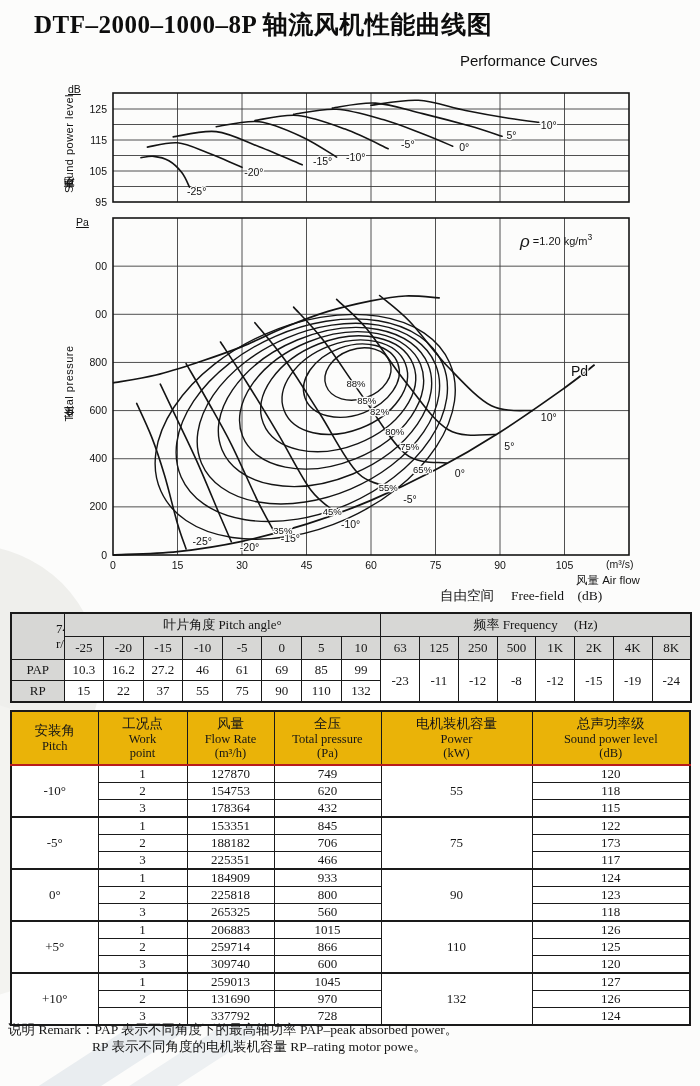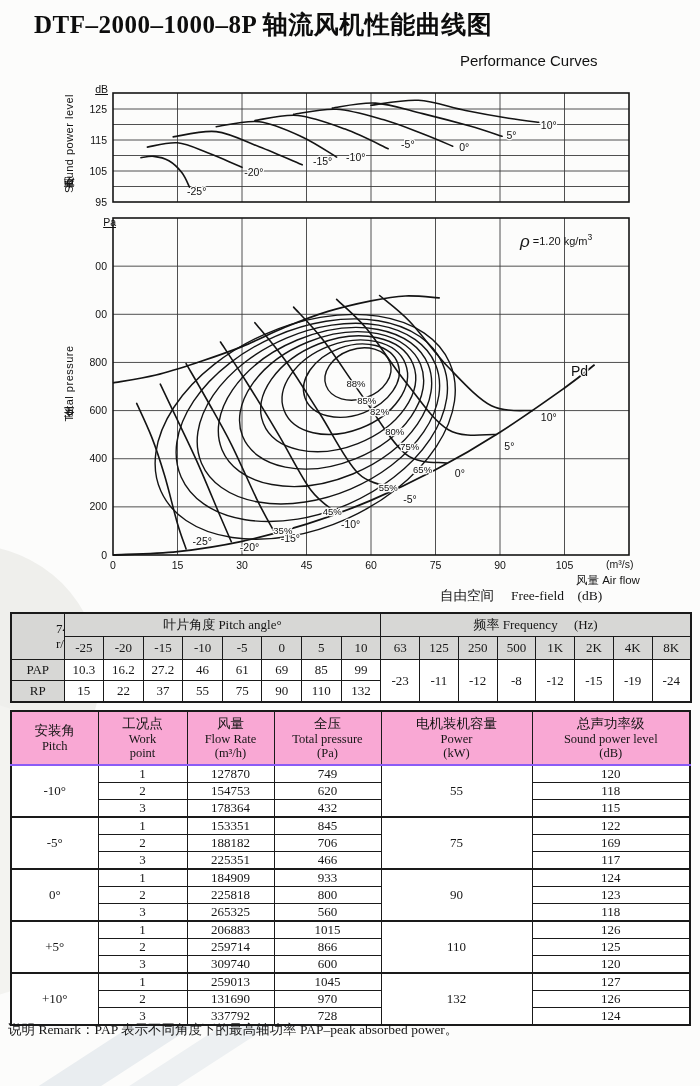--- a/index.html
+++ b/index.html
@@ -6,21 +6,21 @@
   .page{position:relative;width:700px;height:1086px;background:#fcfcfb;overflow:hidden;
         font-family:"Liberation Serif",serif;color:#161616;}
   .wm{position:absolute;z-index:0;}
   .wm-circle{border-radius:50%;}
   .layer{position:absolute;z-index:1;}
   .abs{position:absolute;z-index:2;}
 
   #page-title{left:34px;top:8px;font:bold 25px "Liberation Serif",serif;letter-spacing:0.5px;color:#0d0d0d;}
   #subtitle{left:460px;top:52px;font:15px "Liberation Sans",sans-serif;color:#111;}
 
-  .unit-lbl{font:10.5px "Liberation Sans",sans-serif;color:#111;width:40px;text-align:right;text-decoration:underline;}
+  .unit-lbl{font:10.5px "Liberation Sans",sans-serif;color:#111;width:40px;text-decoration:underline;}
   #db-unit{left:68px;top:83px;}
   #pa-unit{left:76px;top:216px;}
 
   .vlabel{position:absolute;z-index:2;writing-mode:vertical-rl;transform:rotate(180deg);
           font:11px "Liberation Sans",sans-serif;color:#111;text-align:center;letter-spacing:0.5px;}
   #sound-axis-label{left:62px;top:84px;height:124px;}
   #pressure-axis-label{left:62px;top:296px;height:180px;}
 
   #rho-note{left:520px;top:232px;font:11px "Liberation Sans",sans-serif;}
   #rho-note .rho{font-size:17px;font-style:italic;vertical-align:-2px;}
@@ -37,21 +37,21 @@
         font:13px "Liberation Serif",serif;font-weight:normal;overflow:hidden;}
   .hd{background:#d7d7d5;}
 
   #power-table{left:10px;top:612px;width:680px;border:2px solid #1a1a1a;}
   #power-table tr.h1 td{height:22px;}
   #power-table tr.h2 td{height:22px;margin-left:12px;}
   #power-table tr.dr td{height:20px;}
   #power-table .rpm div{line-height:1.15;margin-left:44px;}
 
   #main-table{left:10px;top:710px;width:680px;border:2px solid #1a1a1a;}
-  #main-table thead th{background:#f9a8d4;height:52px;border-bottom:2px solid #8b5cf6;}
+  #main-table thead th{background:#eab308;height:52px;border-bottom:2px solid #b91c1c;}
   #main-table thead .cn{font-size:13.5px;line-height:1.2;}
   #main-table thead .en{font-size:12.5px;line-height:1.15;}
   #main-table tbody td{height:15px;font-size:13px;}
   #main-table td.gt{border-top:2px solid #1a1a1a;}
 
   #remark{left:8px;top:1014px;font:13.5px "Liberation Serif",serif;line-height:1.25;margin-top:8px;}
   #remark .l2{margin-left:84px;}
 </style>
 </head>
 <body>
@@ -336,21 +336,21 @@
           <td class="gt">1</td>
           <td class="gt">153351</td>
           <td class="gt">845</td>
           <td class="gt" rowspan="3">75</td>
           <td class="gt">122</td>
         </tr>
         <tr>
           <td>2</td>
           <td>188182</td>
           <td>706</td>
-          <td>169</td>
+          <td>173</td>
         </tr>
         <tr>
           <td>3</td>
           <td>225351</td>
           <td>466</td>
           <td>117</td>
         </tr>
         <tr>
           <td class="gt" rowspan="3">0°</td>
           <td class="gt">1</td>
@@ -409,15 +409,16 @@
           <td>3</td>
           <td>337792</td>
           <td>728</td>
           <td>124</td>
         </tr>
       </tbody>
   </table>
 
   <div class="abs" id="remark">
     <div class="l1">说明 Remark：PAP 表示不同角度下的最高轴功率 PAP–peak absorbed power。</div>
+    <div class="l2">RP 表示不同角度的电机装机容量 RP–rating motor powe。</div>
   </div>
 
 </div>
 
 </body></html>

